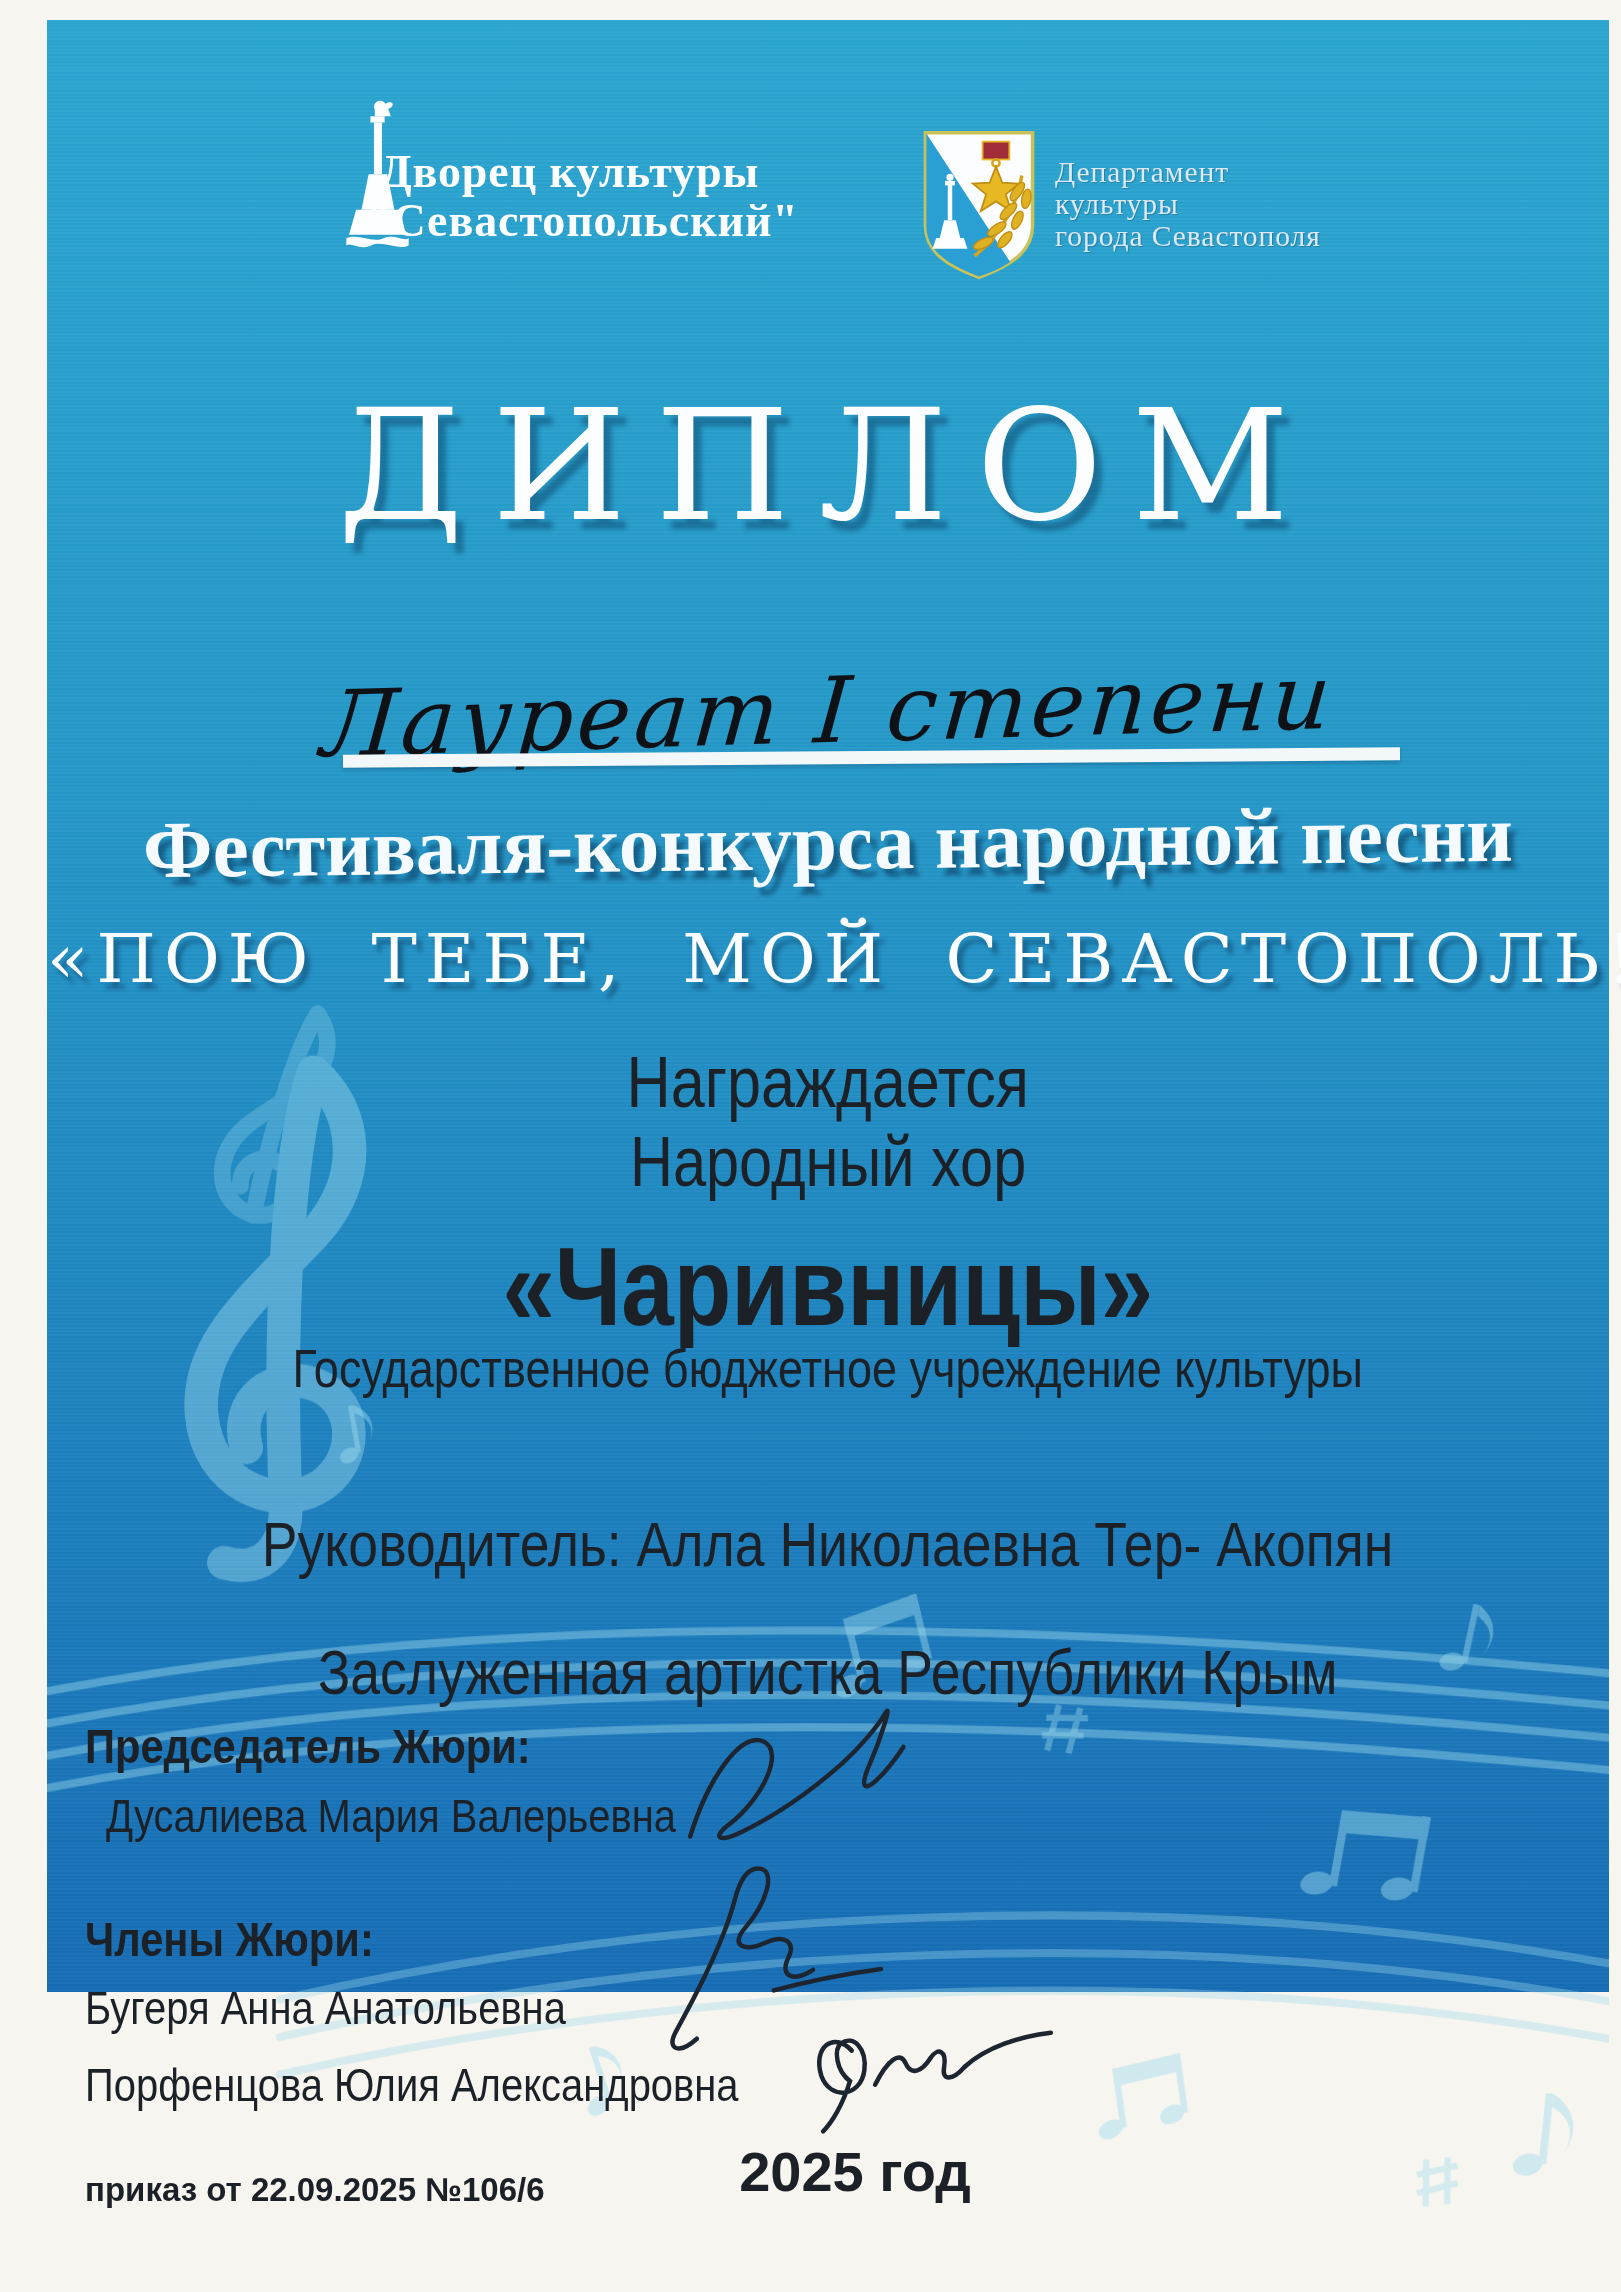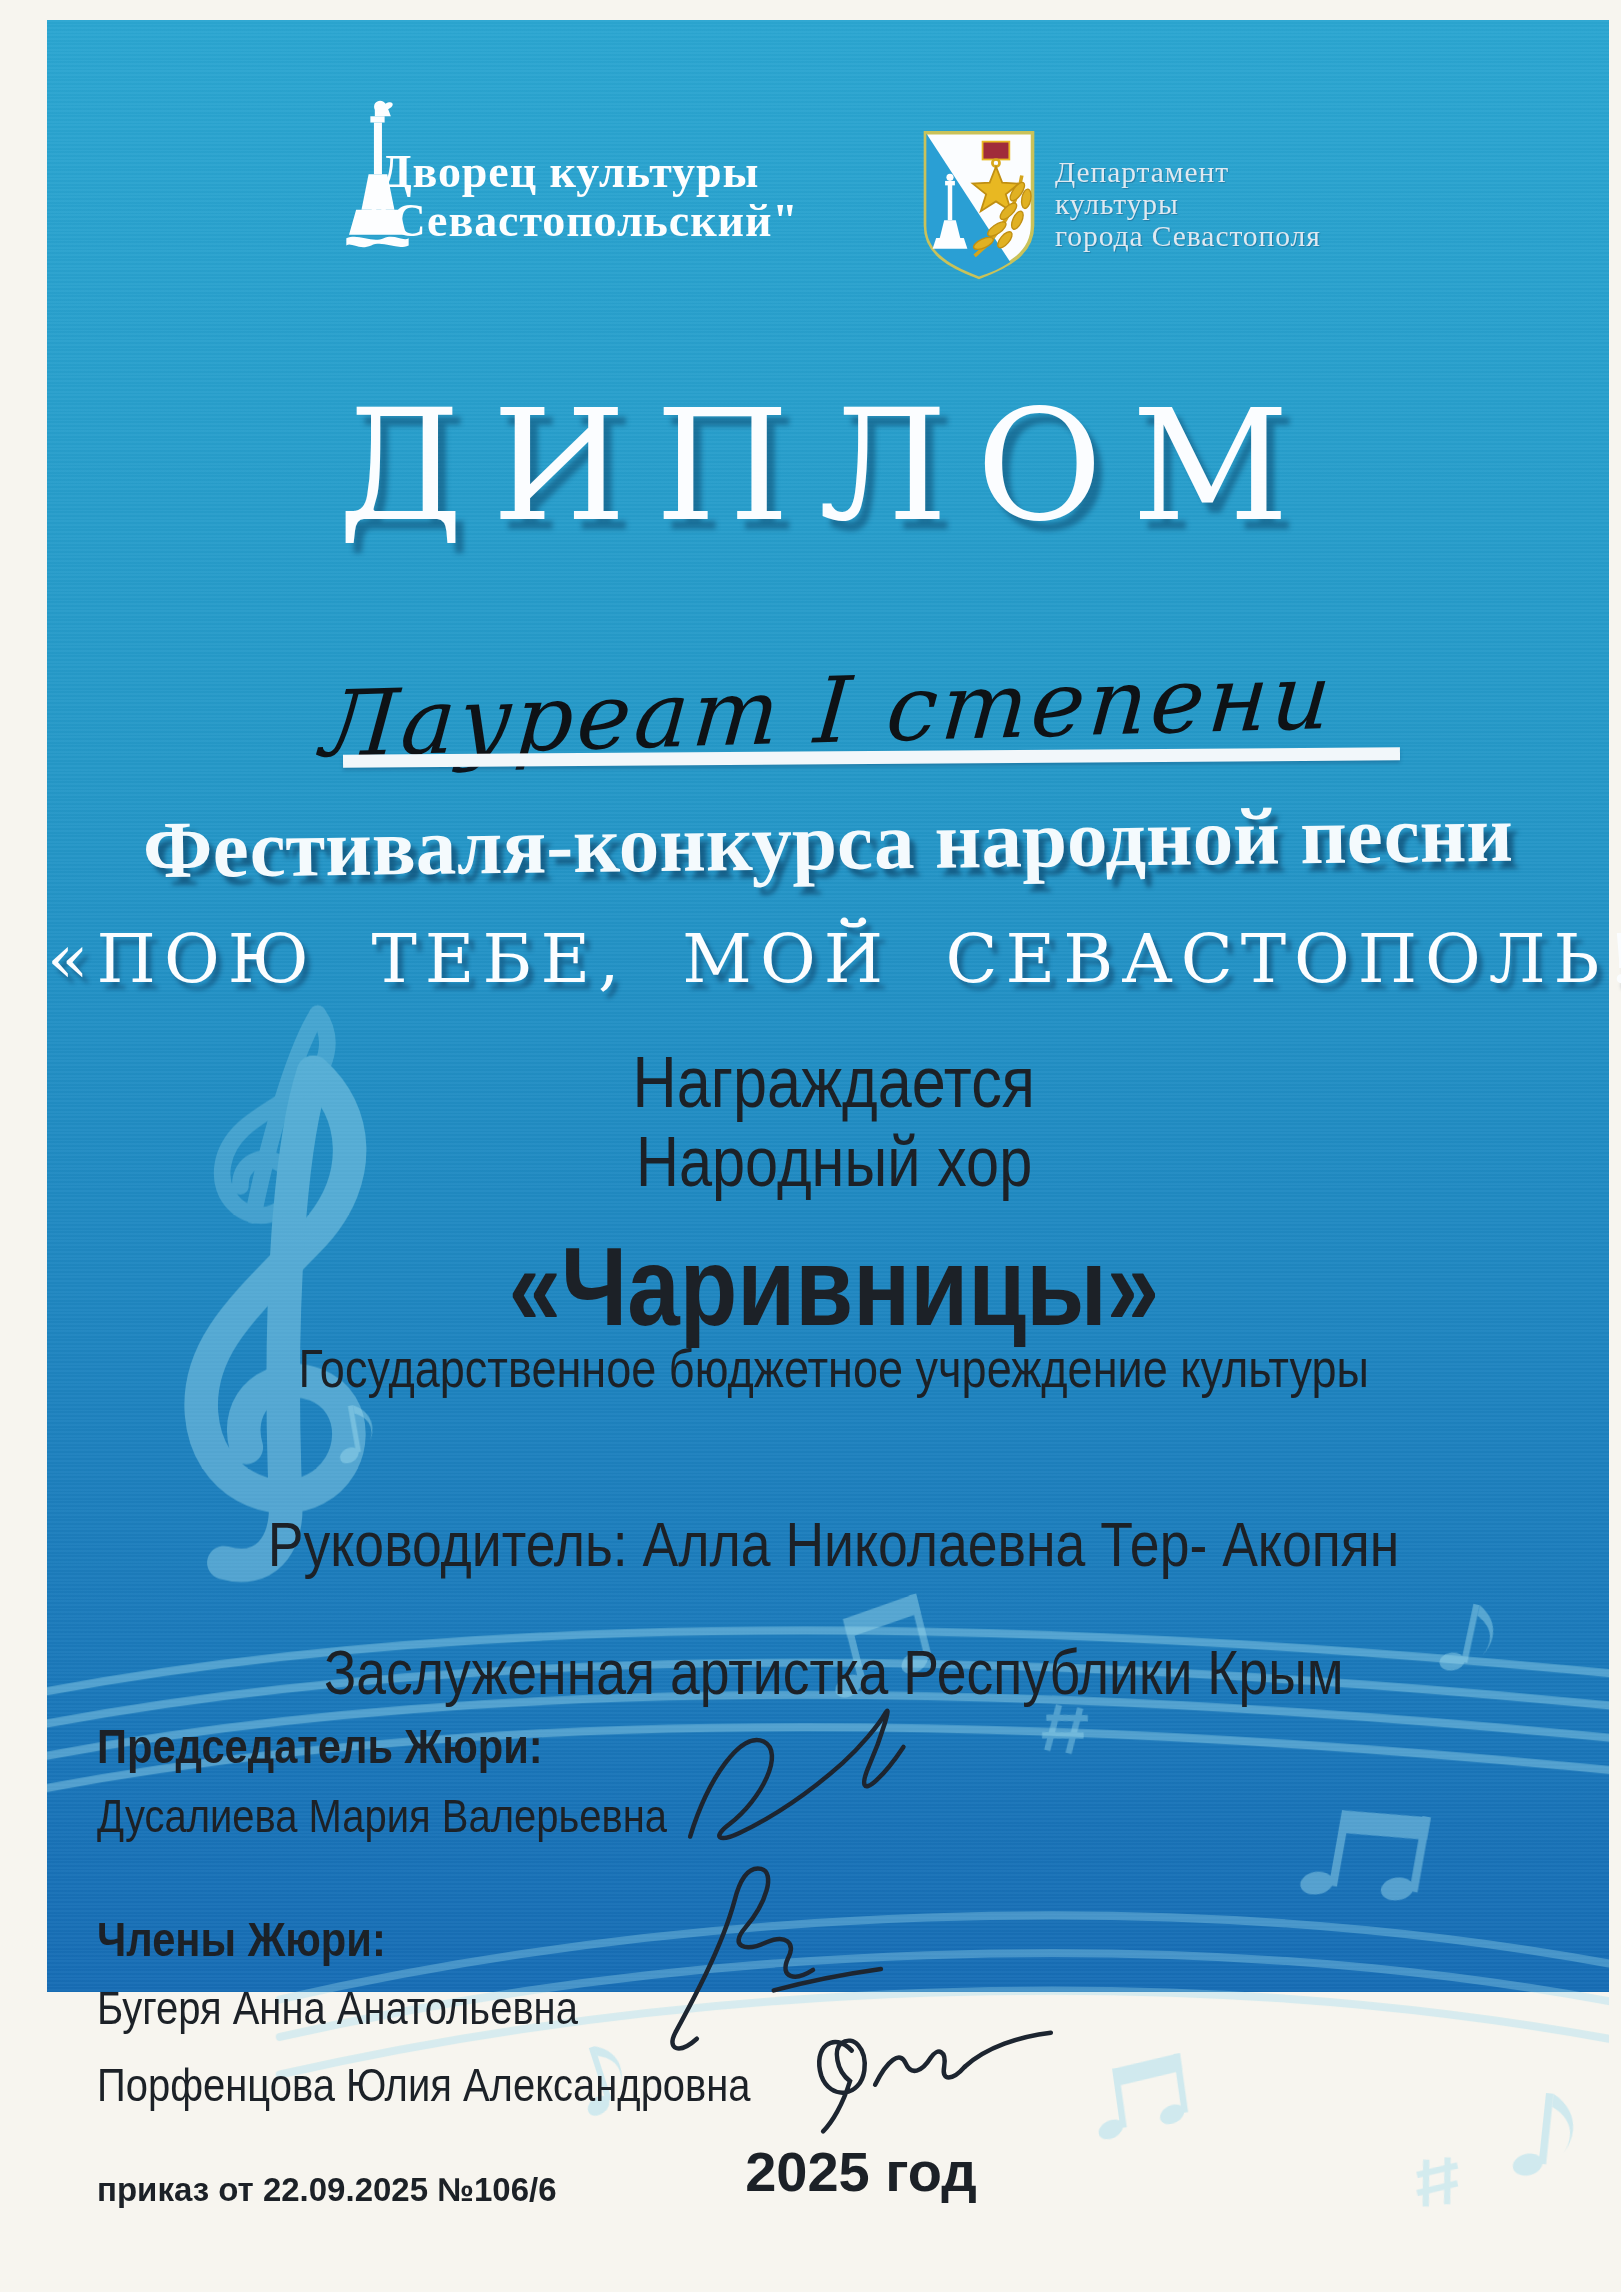--- a/index.html
+++ b/index.html
@@ -45,33 +45,33 @@
     transform:rotate(-0.7deg);
     text-shadow:6.3px 8px 4.5px rgba(6,45,80,0.5);
   }
   .festival2{
     top:899px;
     font-family:"DejaVu Serif","Liberation Serif",serif;
     font-size:68px;font-weight:400;color:#fbfdff;
     letter-spacing:8px;word-spacing:25px;
     text-shadow:5.4px 7.2px 4.5px rgba(6,45,80,0.42);
   }
-  .blk{color:#1c2127;padding-left:12px;}
+  .blk{color:#1c2127;}
   .cond{display:inline-block;transform:scaleX(0.85);transform-origin:center;}
   .cond-l{display:inline-block;transform:scaleX(0.85);transform-origin:left center;}
   .awarded   {top:1021px;font-size:72px;}
   .grp-type  {top:1102px;font-size:70px;}
   .grp-name  {top:1171px;font-size:111px;font-weight:700;margin-top:32px;}
   .org1      {top:1318px;font-size:53px;}
   .org2      {top:1390px;font-size:53px;}
   .leader1   {top:1488px;font-size:63px;}
   .leader2   {top:1616px;font-size:63px;}
   .jury-line {left:38px;white-space:nowrap;font-size:47px;}
   .jury-bold {font-weight:700;font-size:49px;}
-  .j1{top:1698px;} .j2{top:1768px;} .j3{top:1891px;} .j4{top:1960px;} .j5{top:2037px;}
+  .j1{top:1698px;} .j2{top:1768px;margin-left:21px;} .j3{top:1891px;} .j4{top:1960px;} .j5{top:2037px;}
   .order-ref{left:38px;top:2151px;font-size:33px;font-weight:700;white-space:nowrap;}
   .year{left:54px;right:0;top:2119px;text-align:center;font-size:56px;font-weight:700;white-space:nowrap;}
 
   
   .left-logo-text1{
     left:333px;top:125px;white-space:nowrap;
     font-family:"Liberation Serif","DejaVu Serif",serif;
     font-size:46px;font-weight:700;color:#fdfeff;letter-spacing:0.9px;
   }
   .left-logo-text2{

